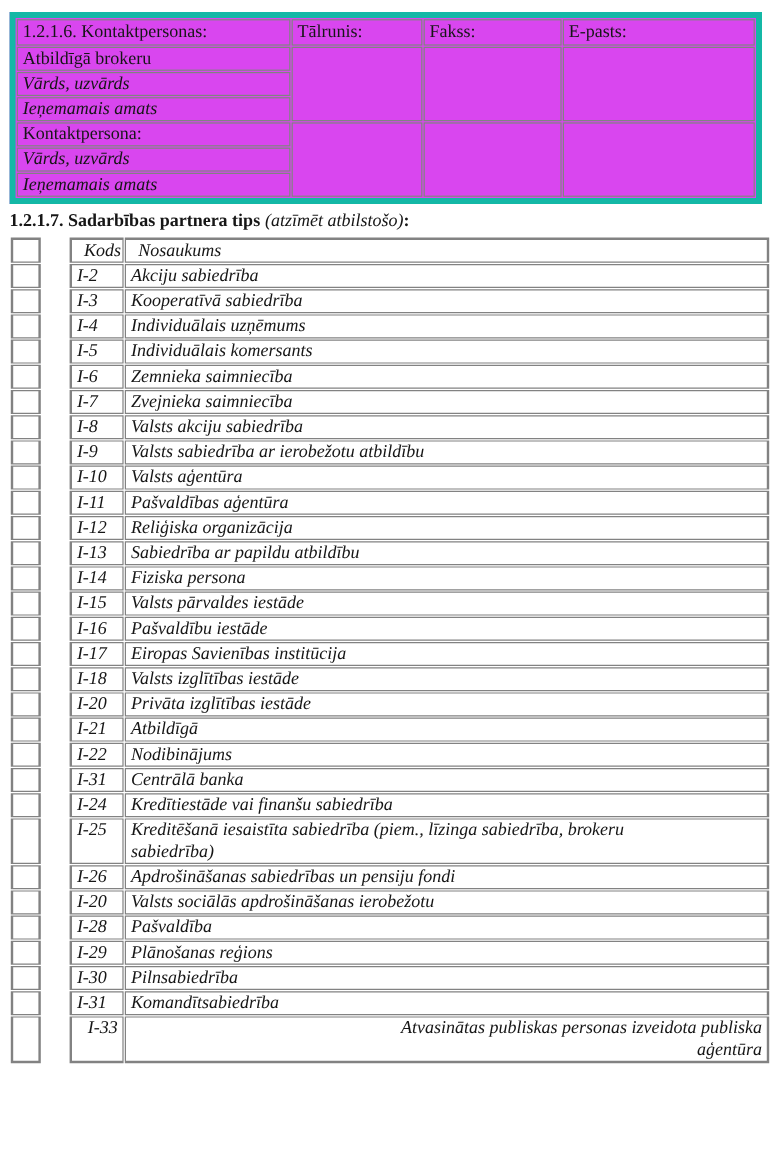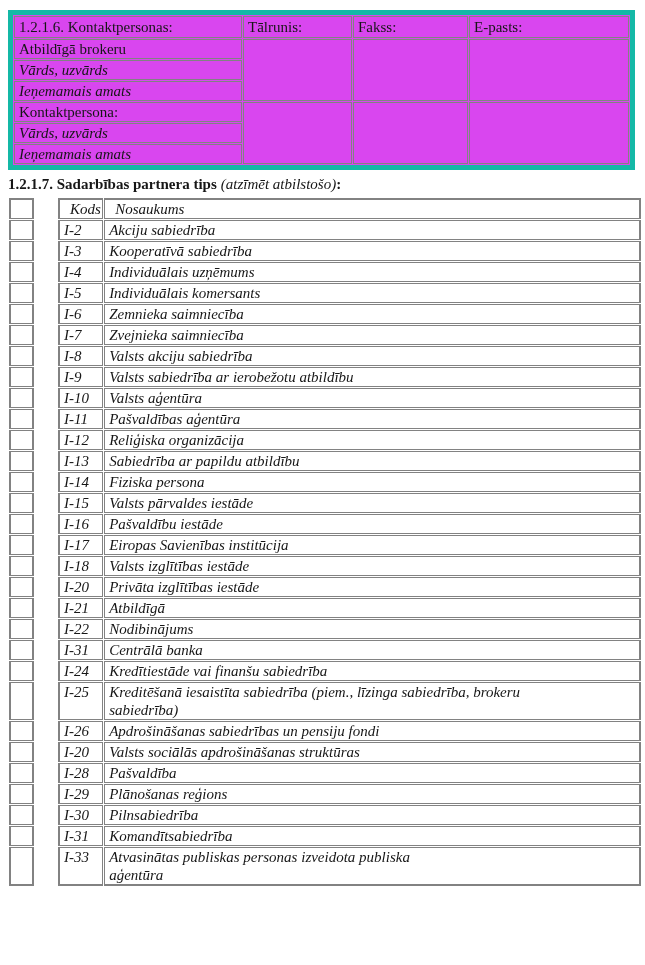--- a/index.html
+++ b/index.html
@@ -26,21 +26,21 @@
   .sec .n { font-style: italic; margin-left: 4px; }
 
   
   .types { width: 634px; }
   .types td { height: 18px; vertical-align: top; }
   .types td.cb { padding: 0; border-left-width: 2px; border-right-width: 2px; }
   .types td.gap { border: none; padding: 0; }
   .types td.kods { border-left-width: 2px; }
   .types td.name { border-right-width: 2px; white-space: pre-line; margin-top: 12px; }
   .types tr:first-child td:not(.gap) { border-top-width: 2px; }
-  .types tr:last-child td:not(.gap) { border-bottom-width: 2px; }
+  .types tr:last-child td:not(.gap) { border-bottom-width: 2px; text-align: right; }
   .types tr.hdr td.kods, .types tr.hdr td.name { font-weight: normal; font-style: italic; padding-left: 10px; }
 </style>
 </head>
 <body>
 
 <div class="page">
 
   <table class="contacts">
     <colgroup>
       <col style="width:228px">
@@ -242,21 +242,21 @@
         <tr>
           <td class="cb"></td>
           <td class="gap"></td>
           <td class="kods it">I-26</td>
           <td class="name it">Apdrošināšanas sabiedrības un pensiju fondi</td>
         </tr>
         <tr>
           <td class="cb"></td>
           <td class="gap"></td>
           <td class="kods it">I-20</td>
-          <td class="name it">Valsts sociālās apdrošināšanas struktūras</td>
+          <td class="name it">Valsts sociālās apdrošināšanas ierobežotu</td>
         </tr>
         <tr>
           <td class="cb"></td>
           <td class="gap"></td>
           <td class="kods it">I-28</td>
           <td class="name it">Pašvaldība</td>
         </tr>
         <tr>
           <td class="cb"></td>
           <td class="gap"></td>

